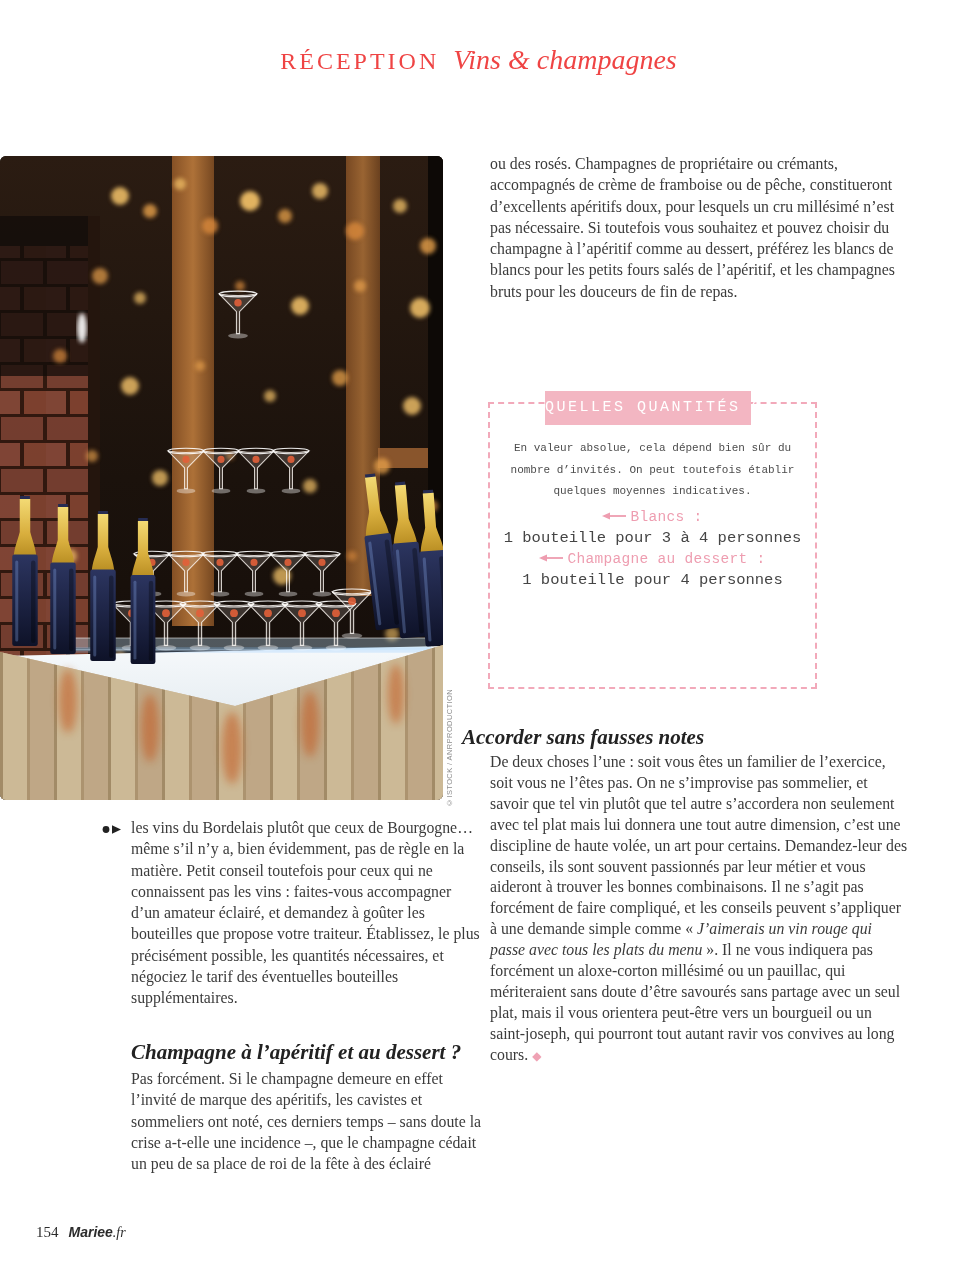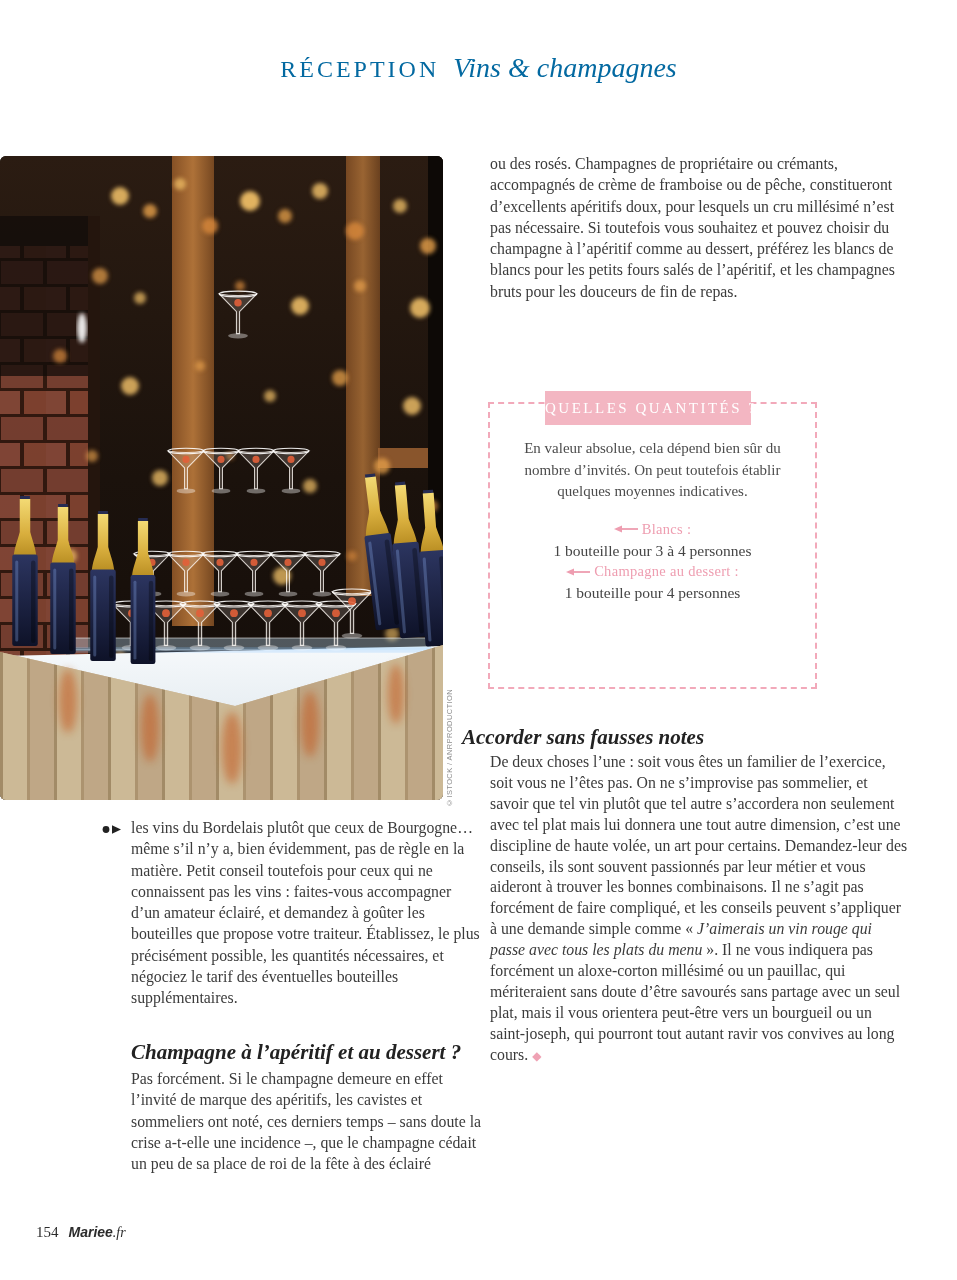--- a/index.html
+++ b/index.html
@@ -1,43 +1,43 @@
 <!DOCTYPE html>
 <html><head>
 <meta charset="utf-8">
 <style>
   html,body{margin:0;padding:0;background:#e8e8e8;}
   .page{position:relative;width:957px;height:1280px;background:#ffffff;overflow:hidden;
         font-family:"Liberation Serif",serif;color:#3b3b3b;}
   
-  .mag-header{position:absolute;top:52px;left:0;width:957px;text-align:center;color:#0369a1;}
+  .mag-header{position:absolute;top:44px;left:0;width:957px;text-align:center;color:#ef4444;}
   .mag-header .section{font-size:24px;letter-spacing:3px;font-weight:400;}
   .mag-header .topic{font-size:28px;font-style:italic;margin-left:10px;}
   
   .photo-wrap{position:absolute;left:0;top:156px;width:443px;height:644px;border-radius:6px;overflow:hidden;background:#16100c;}
   .photo-credit{position:absolute;left:445px;top:697px;height:110px;writing-mode:vertical-rl;transform:rotate(180deg);
       font-family:"Liberation Sans",sans-serif;font-size:7.5px;letter-spacing:.4px;color:#8f8f8f;white-space:nowrap;}
   
   .body-text{font-size:15.8px;line-height:21.3px;}
   .left-para1{position:absolute;left:131px;top:817px;width:352px;}
   .bullet{position:absolute;left:102px;top:821px;}
   .left-h2{position:absolute;left:131px;top:1040px;width:360px;font-size:21px;font-style:italic;font-weight:700;color:#222;}
   .left-para2{position:absolute;left:131px;top:1068px;width:352px;}
   .right-para1{position:absolute;left:490px;top:153px;width:418px;}
   .right-h2{position:absolute;left:462px;top:725px;width:420px;font-size:21px;font-style:italic;font-weight:700;color:#222;}
   .right-para2{position:absolute;left:490px;top:752px;width:420px;line-height:20.9px;}
   .quote-italic{font-style:italic;}
   .end-diamond{color:#efa2b4;font-size:12px;margin-left:4px;}
   
   .qbox{position:absolute;left:488px;top:402px;width:325px;height:283px;border:2px dashed #f2a9ba;
-        font-family:Liberation Serif, serif;color:#4c4c4c;text-align:center;}
+        font-family:Liberation Mono, monospace;color:#4c4c4c;text-align:center;}
   .qbox-banner{position:absolute;left:55px;top:-13px;width:206px;height:34px;background:#f3b6c2;color:#ffffff;
         font-size:15px;letter-spacing:2.5px;line-height:34px;text-align:center;white-space:nowrap;}
   .qbox-inner{position:absolute;left:0;top:34px;width:100%;}
-  .qbox-intro{font-size:15px;line-height:21.5px;width:300px;margin:0 auto 16px auto;}
+  .qbox-intro{font-size:11px;line-height:21.5px;width:300px;margin:0 auto 4px auto;}
   .q-label{color:#ee9db0;font-size:14.5px;line-height:21px;letter-spacing:.3px;}
   .q-label svg{vertical-align:middle;margin-right:4px;position:relative;top:-1px;}
   .q-value{font-size:15.5px;line-height:21.5px;color:#454545;}
   
   .footer{position:absolute;left:36px;top:1224px;font-size:15px;color:#2c2c2c;}
   .footer .brand{font-family:"Liberation Sans",sans-serif;font-weight:700;font-size:14px;margin-left:10px;font-style:italic;}
   .footer .brand-suffix{font-style:italic;font-size:14px;}
 </style>
 </head>
 <body>

